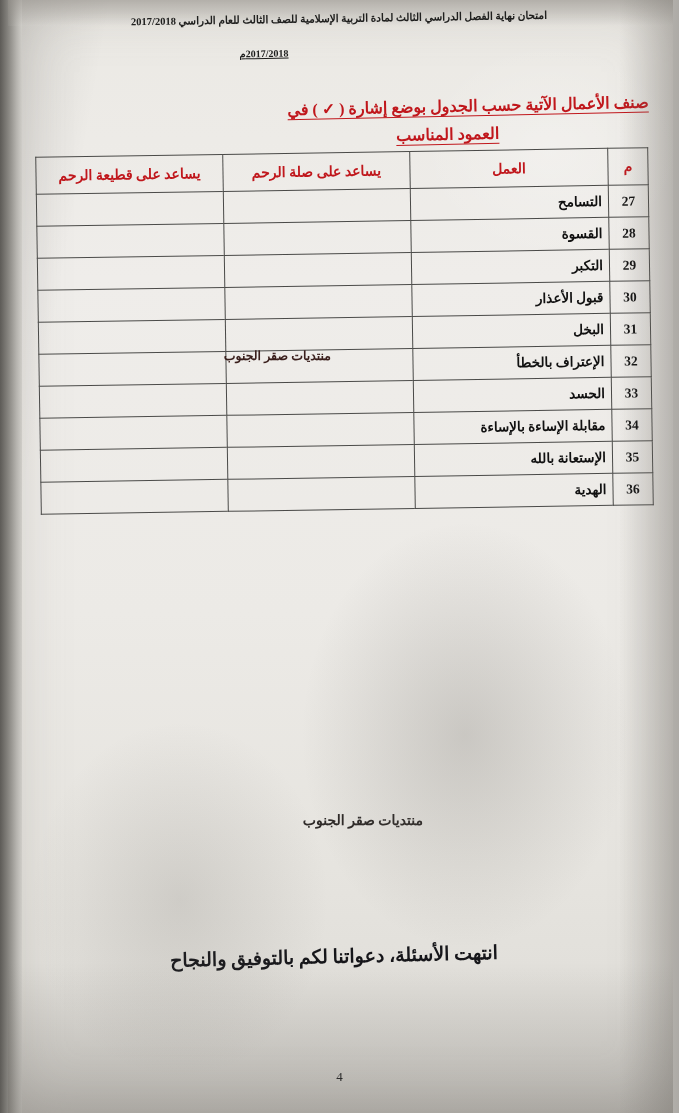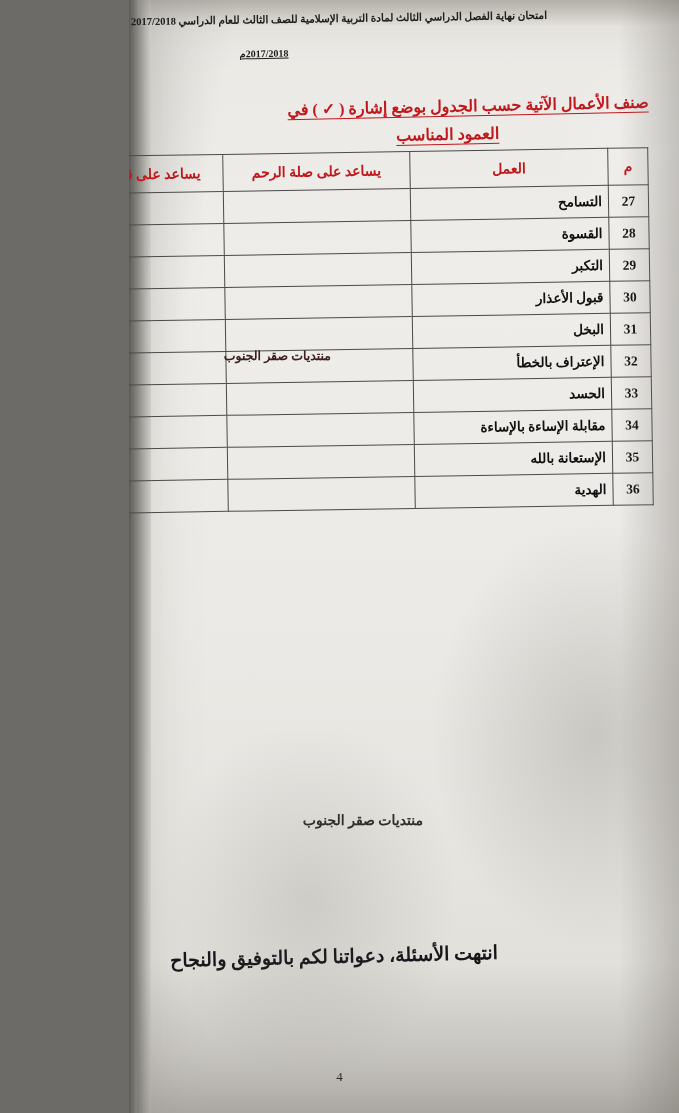--- a/index.html
+++ b/index.html
@@ -2,21 +2,21 @@
 <html lang="ar" dir="rtl"><head>
 <meta charset="utf-8">
 <style>
   html, body {
     margin: 0;
     padding: 0;
     background: #6d6b68;
   }
   #page {
     position: relative;
-    width: 550px;
+    width: 679px;
     height: 1113px;
     overflow: hidden;
     font-family: "Liberation Serif", serif;
     background: #cfcdc9;
   }
 
   
   .paper {
     position: absolute;
     left: 8px;

